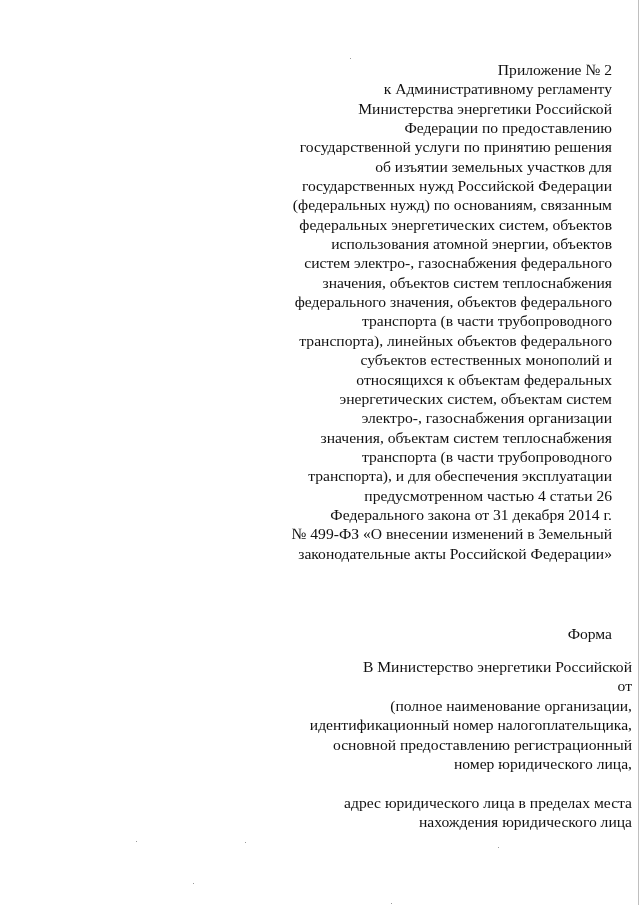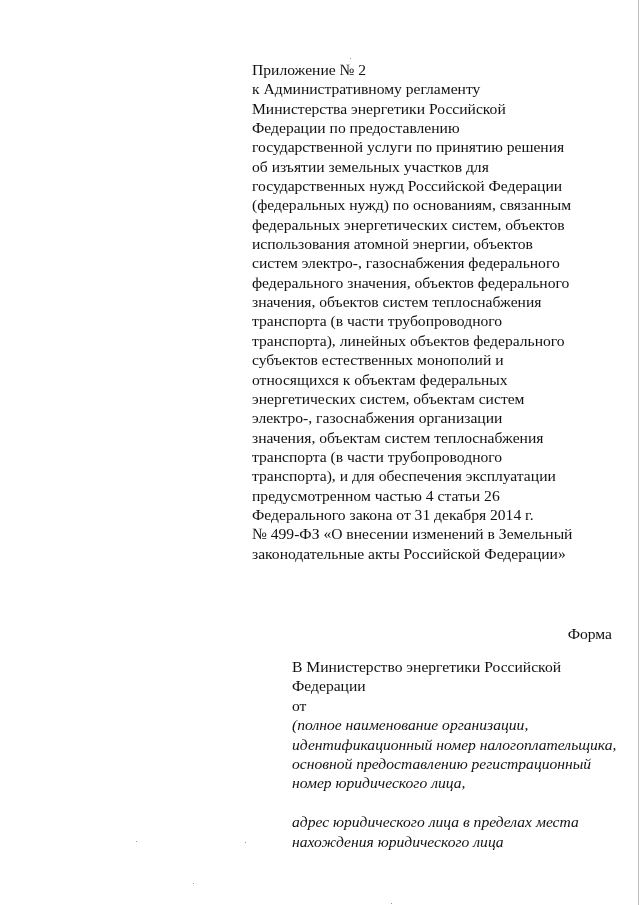--- a/index.html
+++ b/index.html
@@ -21,20 +21,21 @@
       right: 1px;
       width: 1px;
       height: 905px;
       background: #bfbfbf;
     }
     .appendix {
       position: absolute;
       top: 60px;
       right: 28px;
       width: 360px;
+      text-align: right;
       font-size: 15.6px;
       line-height: 19.35px;
     }
     .appendix .line {
       display: block;
       white-space: nowrap;
     }
     .form-label {
       position: absolute;
       top: 624px;
@@ -47,23 +48,23 @@
       position: absolute;
       top: 657px;
       left: 292px;
       width: 340px;
       font-size: 15.6px;
       line-height: 19.4px;
     }
     .addressee .line {
       display: block;
       white-space: nowrap;
+      text-align: right;
     }
     .addressee .italic {
-      font-style: italic;
     }
     .addressee .gap {
       display: block;
       height: 19.4px;
     }
     .speck {
       position: absolute;
       width: 1px;
       height: 1px;
       background: #9a9a9a;
@@ -79,42 +80,41 @@
   <span class="line">к Административному регламенту</span>
   <span class="line">Министерства энергетики Российской</span>
   <span class="line">Федерации по предоставлению</span>
   <span class="line">государственной услуги по принятию решения</span>
   <span class="line">об изъятии земельных участков для</span>
   <span class="line">государственных нужд Российской Федерации</span>
   <span class="line">(федеральных нужд) по основаниям, связанным</span>
   <span class="line">федеральных энергетических систем, объектов</span>
   <span class="line">использования атомной энергии, объектов</span>
   <span class="line">систем электро-, газоснабжения федерального</span>
+  <span class="line">значения, объектов систем теплоснабжения</span>
   <span class="line">федерального значения, объектов федерального</span>
-  <span class="line">значения, объектов систем теплоснабжения</span>
   <span class="line">транспорта (в части трубопроводного</span>
   <span class="line">транспорта), линейных объектов федерального</span>
   <span class="line">субъектов естественных монополий и</span>
   <span class="line">относящихся к объектам федеральных</span>
   <span class="line">энергетических систем, объектам систем</span>
   <span class="line">электро-, газоснабжения организации</span>
   <span class="line">значения, объектам систем теплоснабжения</span>
   <span class="line">транспорта (в части трубопроводного</span>
   <span class="line">транспорта), и для обеспечения эксплуатации</span>
   <span class="line">предусмотренном частью 4 статьи 26</span>
   <span class="line">Федерального закона от 31 декабря 2014 г.</span>
   <span class="line">№ 499-ФЗ «О внесении изменений в Земельный</span>
   <span class="line">законодательные акты Российской Федерации»</span>
 </div>
 
 <div class="form-label">Форма</div>
 
 <div class="addressee">
   <span class="line">В Министерство энергетики Российской</span>
-  <span class="line">Федерации</span>
   <span class="line">от</span>
   <span class="line italic">(полное наименование организации,</span>
   <span class="line italic">идентификационный номер налогоплательщика,</span>
   <span class="line italic">основной предоставлению регистрационный</span>
   <span class="line italic">номер юридического лица,</span>
   <span class="gap"></span>
   <span class="line italic">адрес юридического лица в пределах места</span>
   <span class="line italic">нахождения юридического лица</span>
 </div>
 

